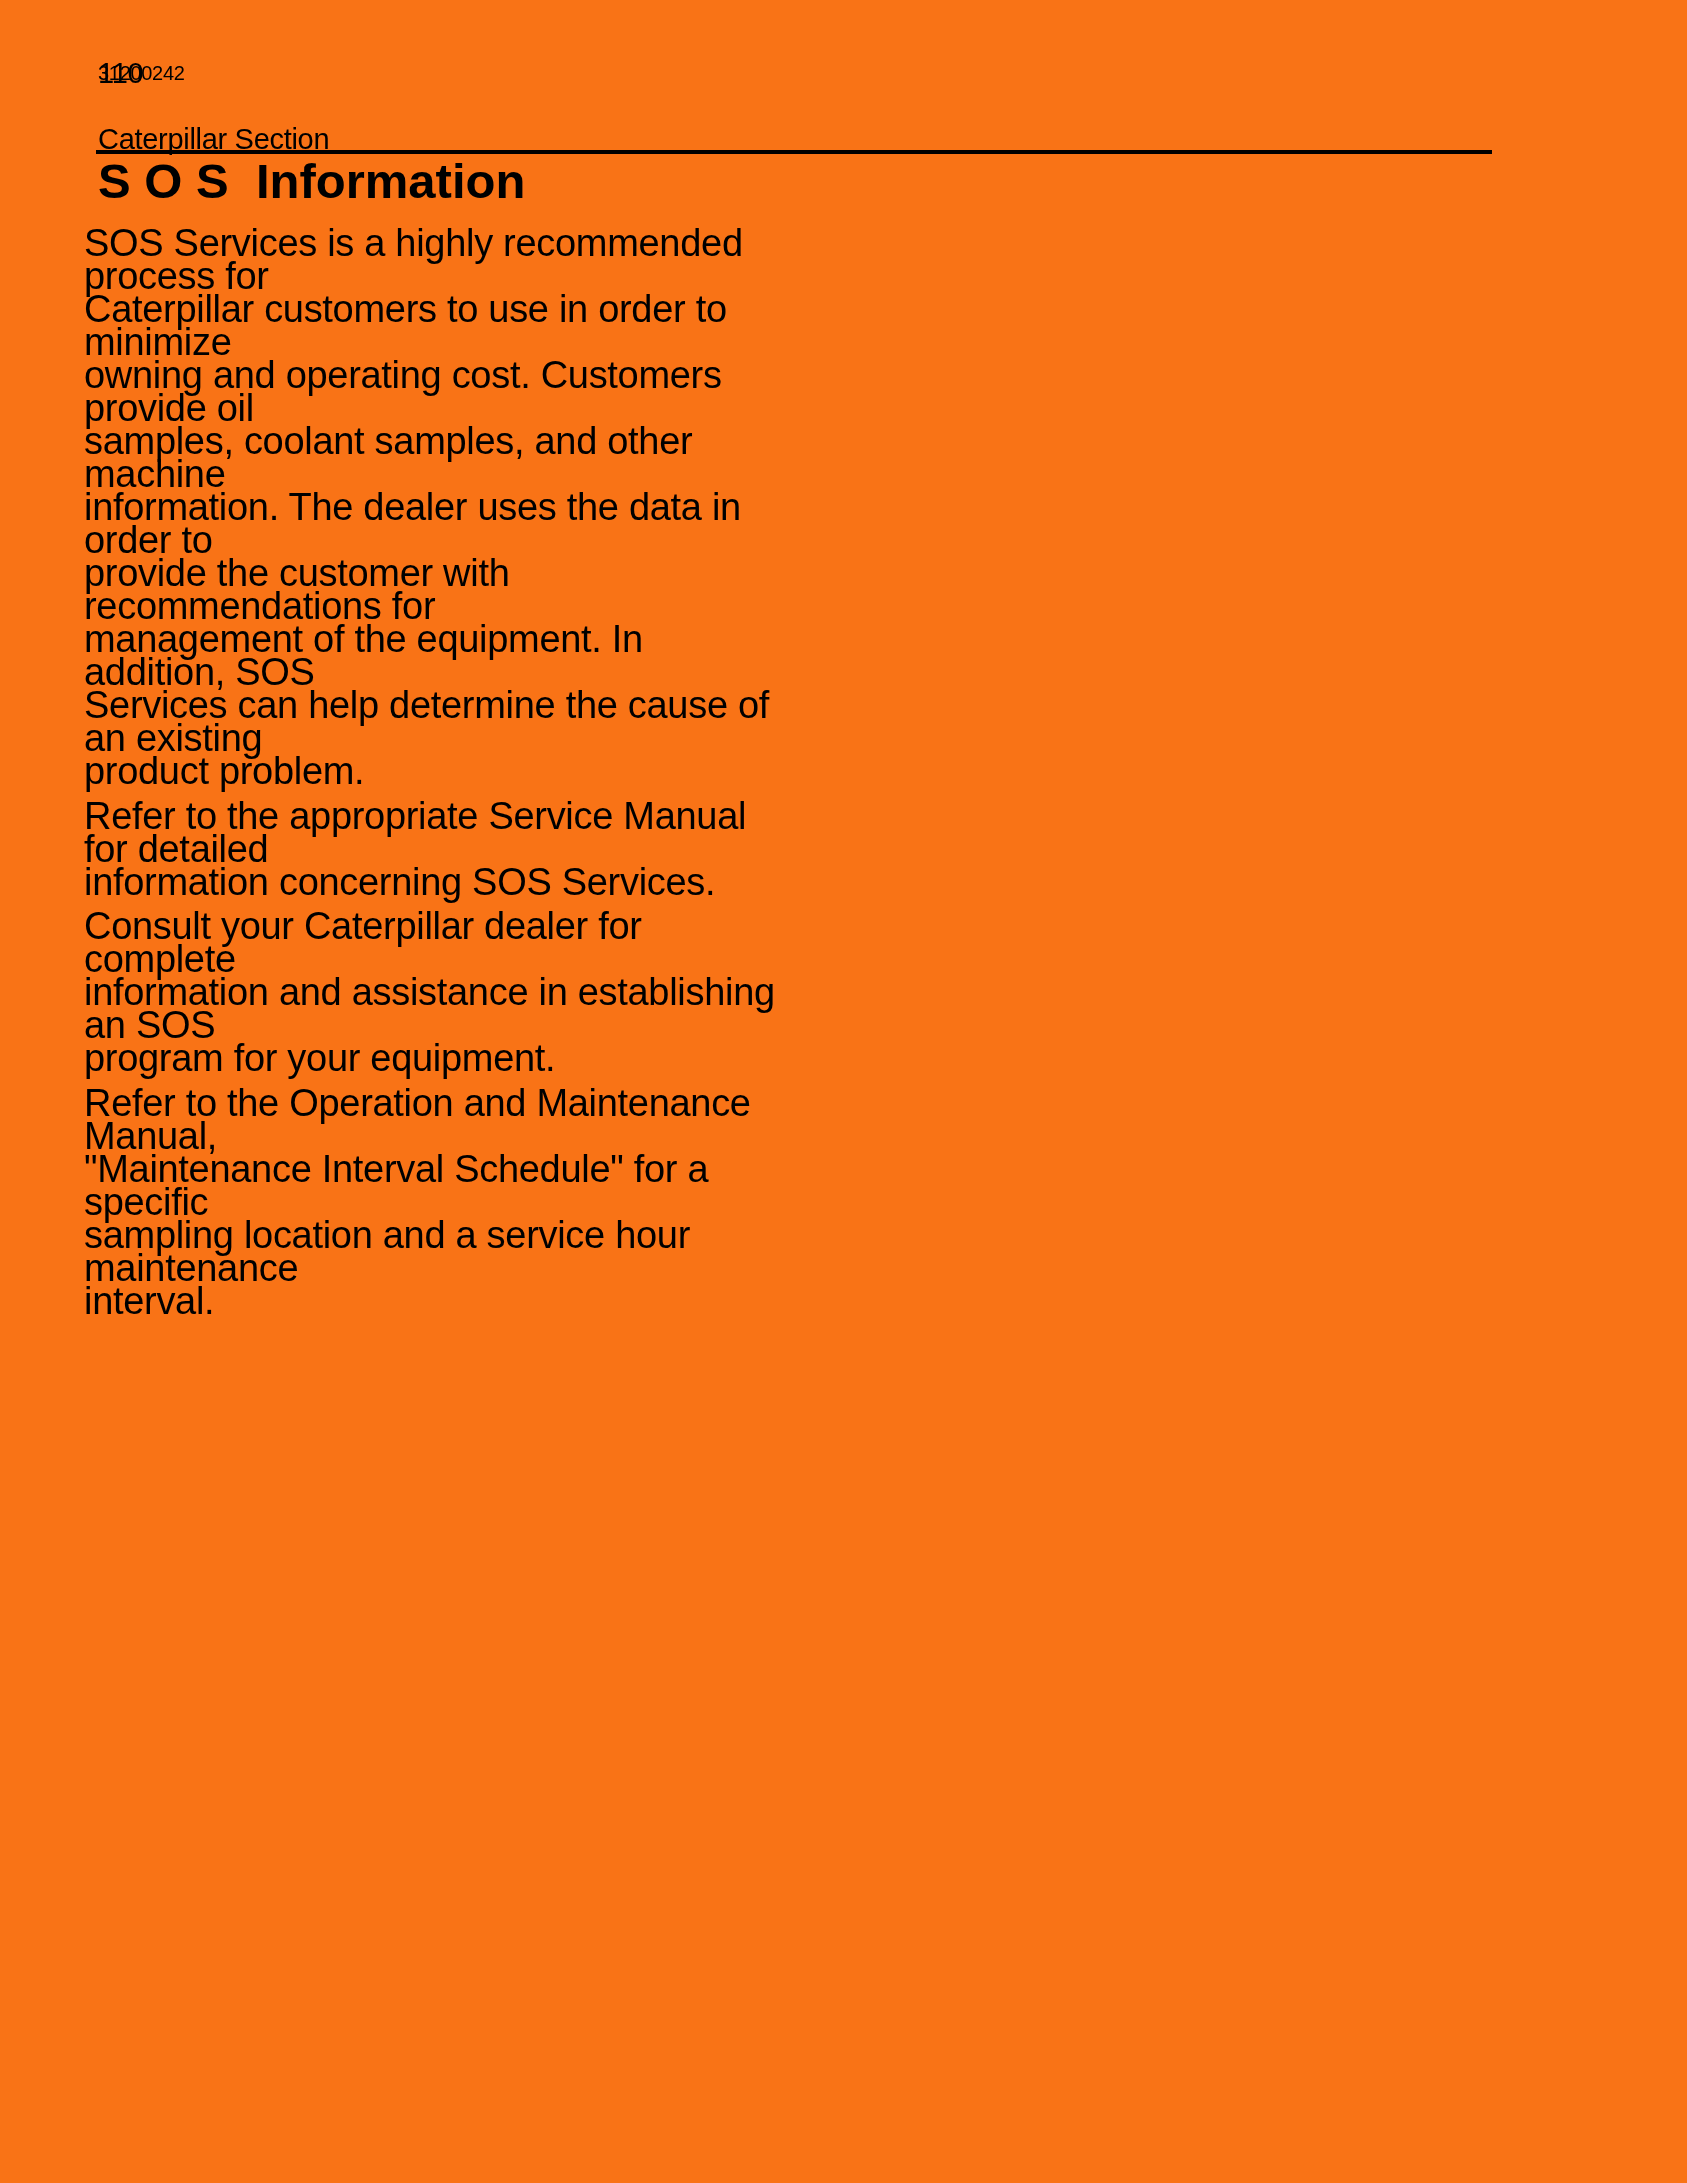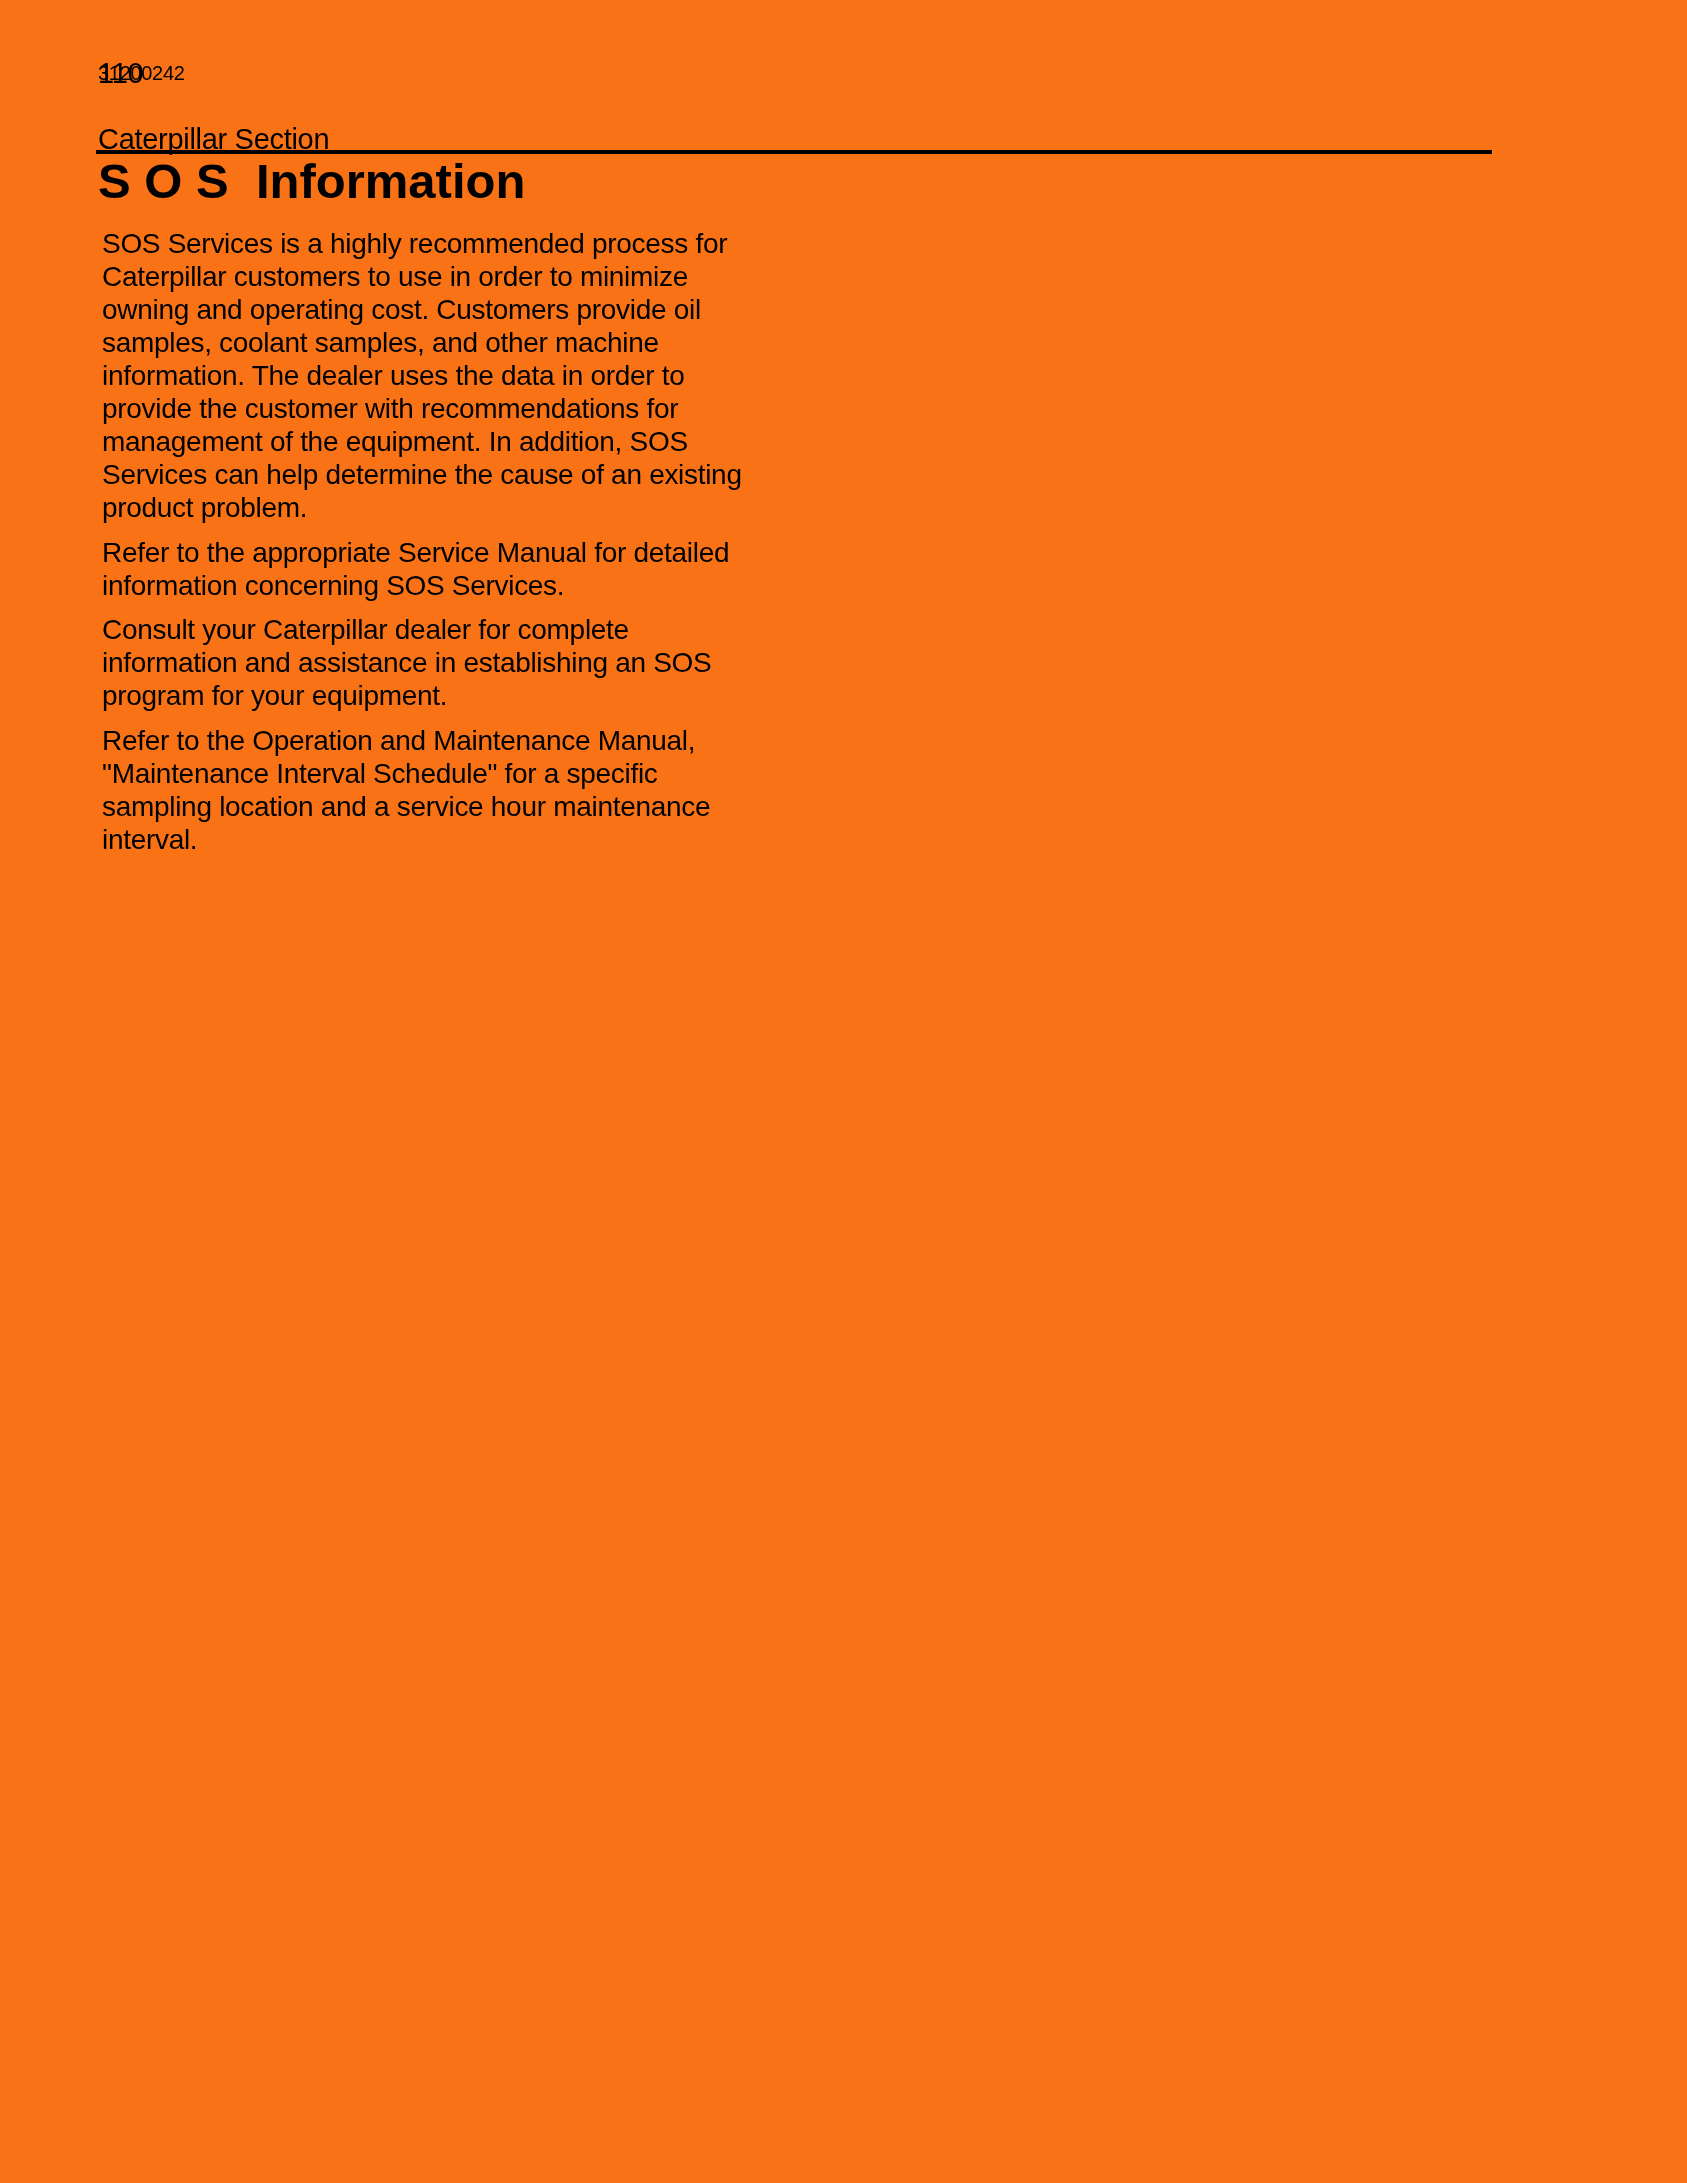--- a/index.html
+++ b/index.html
@@ -53,23 +53,23 @@
     margin: 0;
     font-size: 49px;
     line-height: 41px;
     font-weight: bold;
     white-space: pre;
     letter-spacing: 0;
   }
   .body-col {
     position: absolute;
     top: 227px;
-    left: 102px;
+    left: 84px;
     width: 696px;
-    font-size: 28px;
+    font-size: 38px;
     line-height: 33px;
     letter-spacing: -0.3px;
   }
   .body-col p {
     margin: 0 0 11.7px 0;
     white-space: pre-line;
   }
 </style>
 </head>
 <body>

